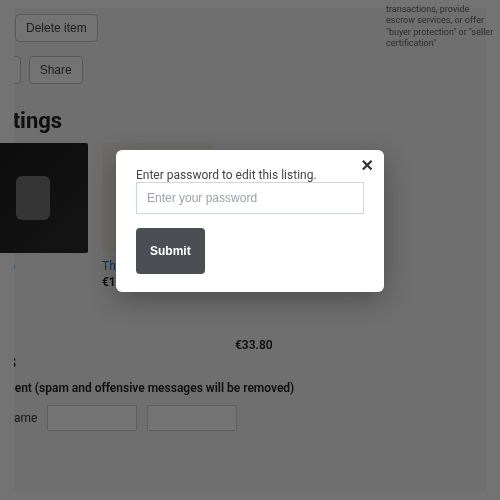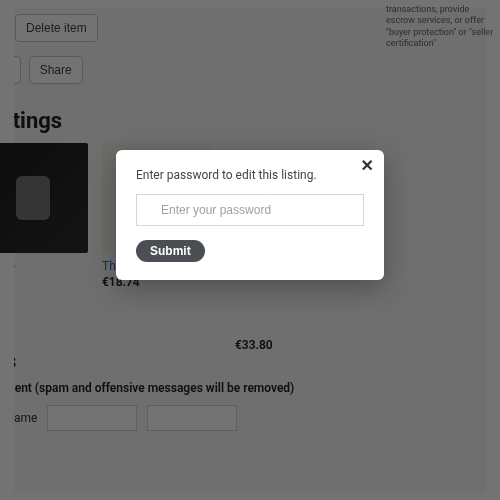--- a/index.html
+++ b/index.html
@@ -24,24 +24,24 @@
   .form-row { display: flex; align-items: center; gap: 10px; margin-left: -20px; }
   .form-label { font-size: 12px; color: #333; }
   .text-input-sm { border: 1px solid #cfd6dc; background: #fff; height: 26px; width: 90px; padding: 0 6px; font-size: 12px; }
   .side-text { position: absolute; right: 6px; top: 4px; width: 108px; font-size: 9px; line-height: 1.25; color: #666; }
   .price-behind { position: absolute; left: 235px; top: 338px; font-size: 12px; font-weight: 600; color: #222; }
 
   .overlay { position: absolute; inset: 0; background: rgba(0,0,0,0.55); display: flex; align-items: flex-start; justify-content: center; }
   .modal { background: #fff; border-radius: 6px; width: 268px; margin-top: 150px; padding: 18px 20px 18px 20px; position: relative; box-shadow: 0 8px 28px rgba(0,0,0,0.3); }
   .modal-title { font-size: 18px; font-weight: 700; color: #222; margin-bottom: 10px; }
   .modal-close { position: absolute; right: 10px; top: 8px; font-size: 16px; font-weight: 700; color: #333; cursor: pointer; line-height: 1; }
-  .modal-text { font-size: 12px; color: #444; margin-bottom: 12px; }
-  .modal input[type=password] { width: 100%; border: 1px solid #cfd6dc; padding: 8px 24px; font-size: 12px; color: #c2410c; margin-bottom: 14px; }
+  .modal-text { font-size: 12px; color: #444; }
+  .modal input[type=password] { width: 100%; border: 1px solid #cfd6dc; padding: 8px 10px; font-size: 12px; color: #c2410c; margin-bottom: 14px; }
   .modal input::placeholder { color: #9aa2aa; }
-  .btn-submit { background: #4b4f54; color: #fff; border: none; border-radius: 12px; padding: 4px 14px; font-size: 12px; font-weight: 600; cursor: pointer; }
+  .btn-submit { background: #4b4f54; color: #fff; border: none; border-radius: 4px; padding: 16px 14px; font-size: 12px; font-weight: 600; cursor: pointer; }
 
   .frame-border { position: absolute; inset: 0; pointer-events: none; }
   .frame-border::before, .frame-border::after { content: ""; position: absolute; background: #fff; }
   .frame-border::before { left: 0; right: 0; top: 0; height: 8px; }
   .frame-border::after { left: 0; right: 0; bottom: 0; height: 8px; }
   .frame-side-l, .frame-side-r { position: absolute; top: 0; bottom: 0; width: 14px; background: #fff; }
   .frame-side-l { left: 0; } .frame-side-r { right: 0; }
 </style>
 </head>
 <body>

